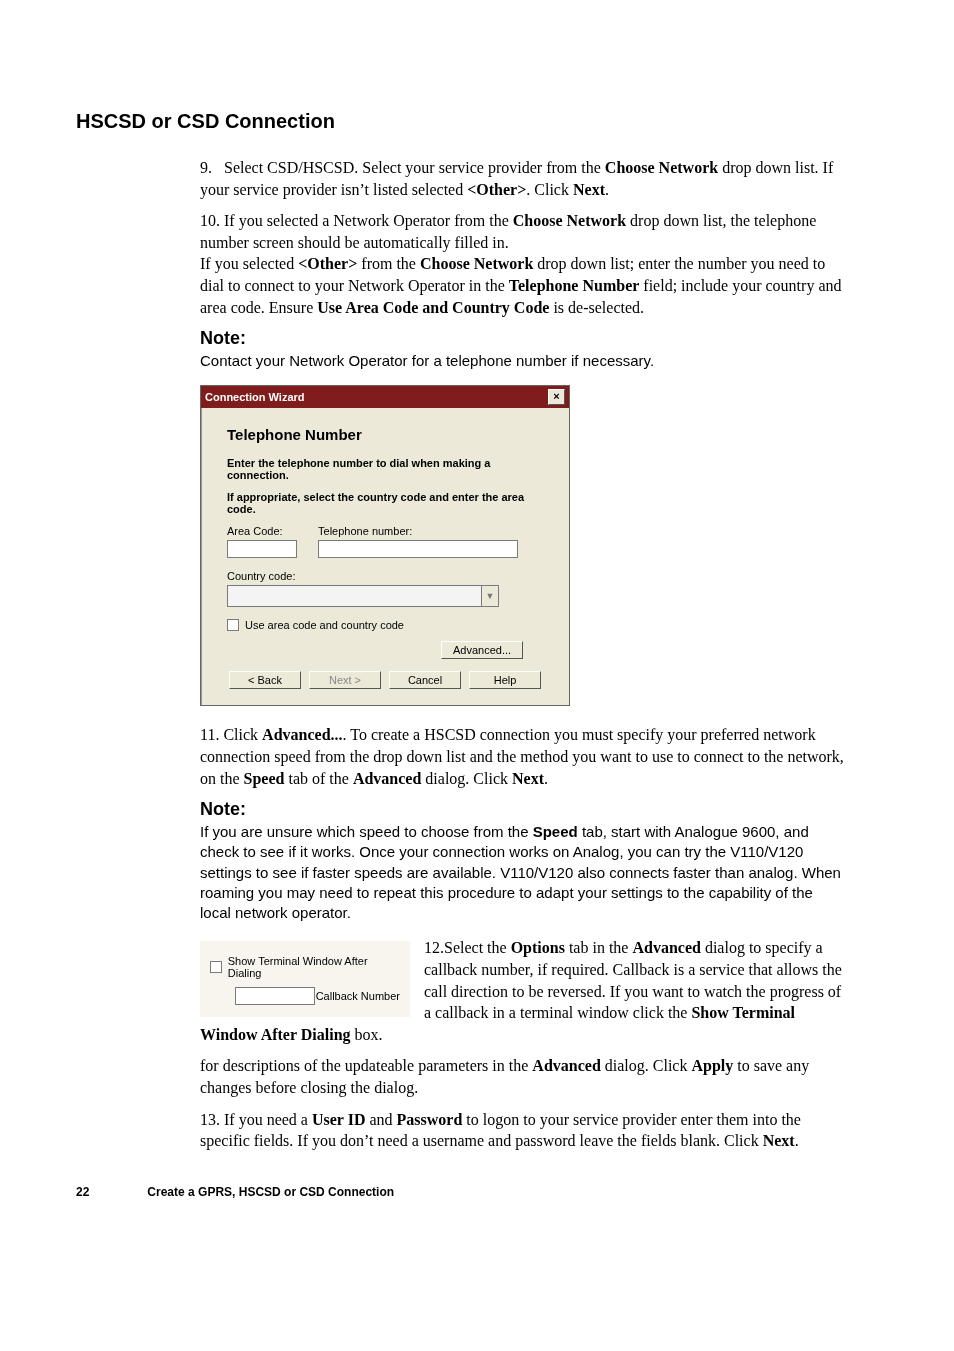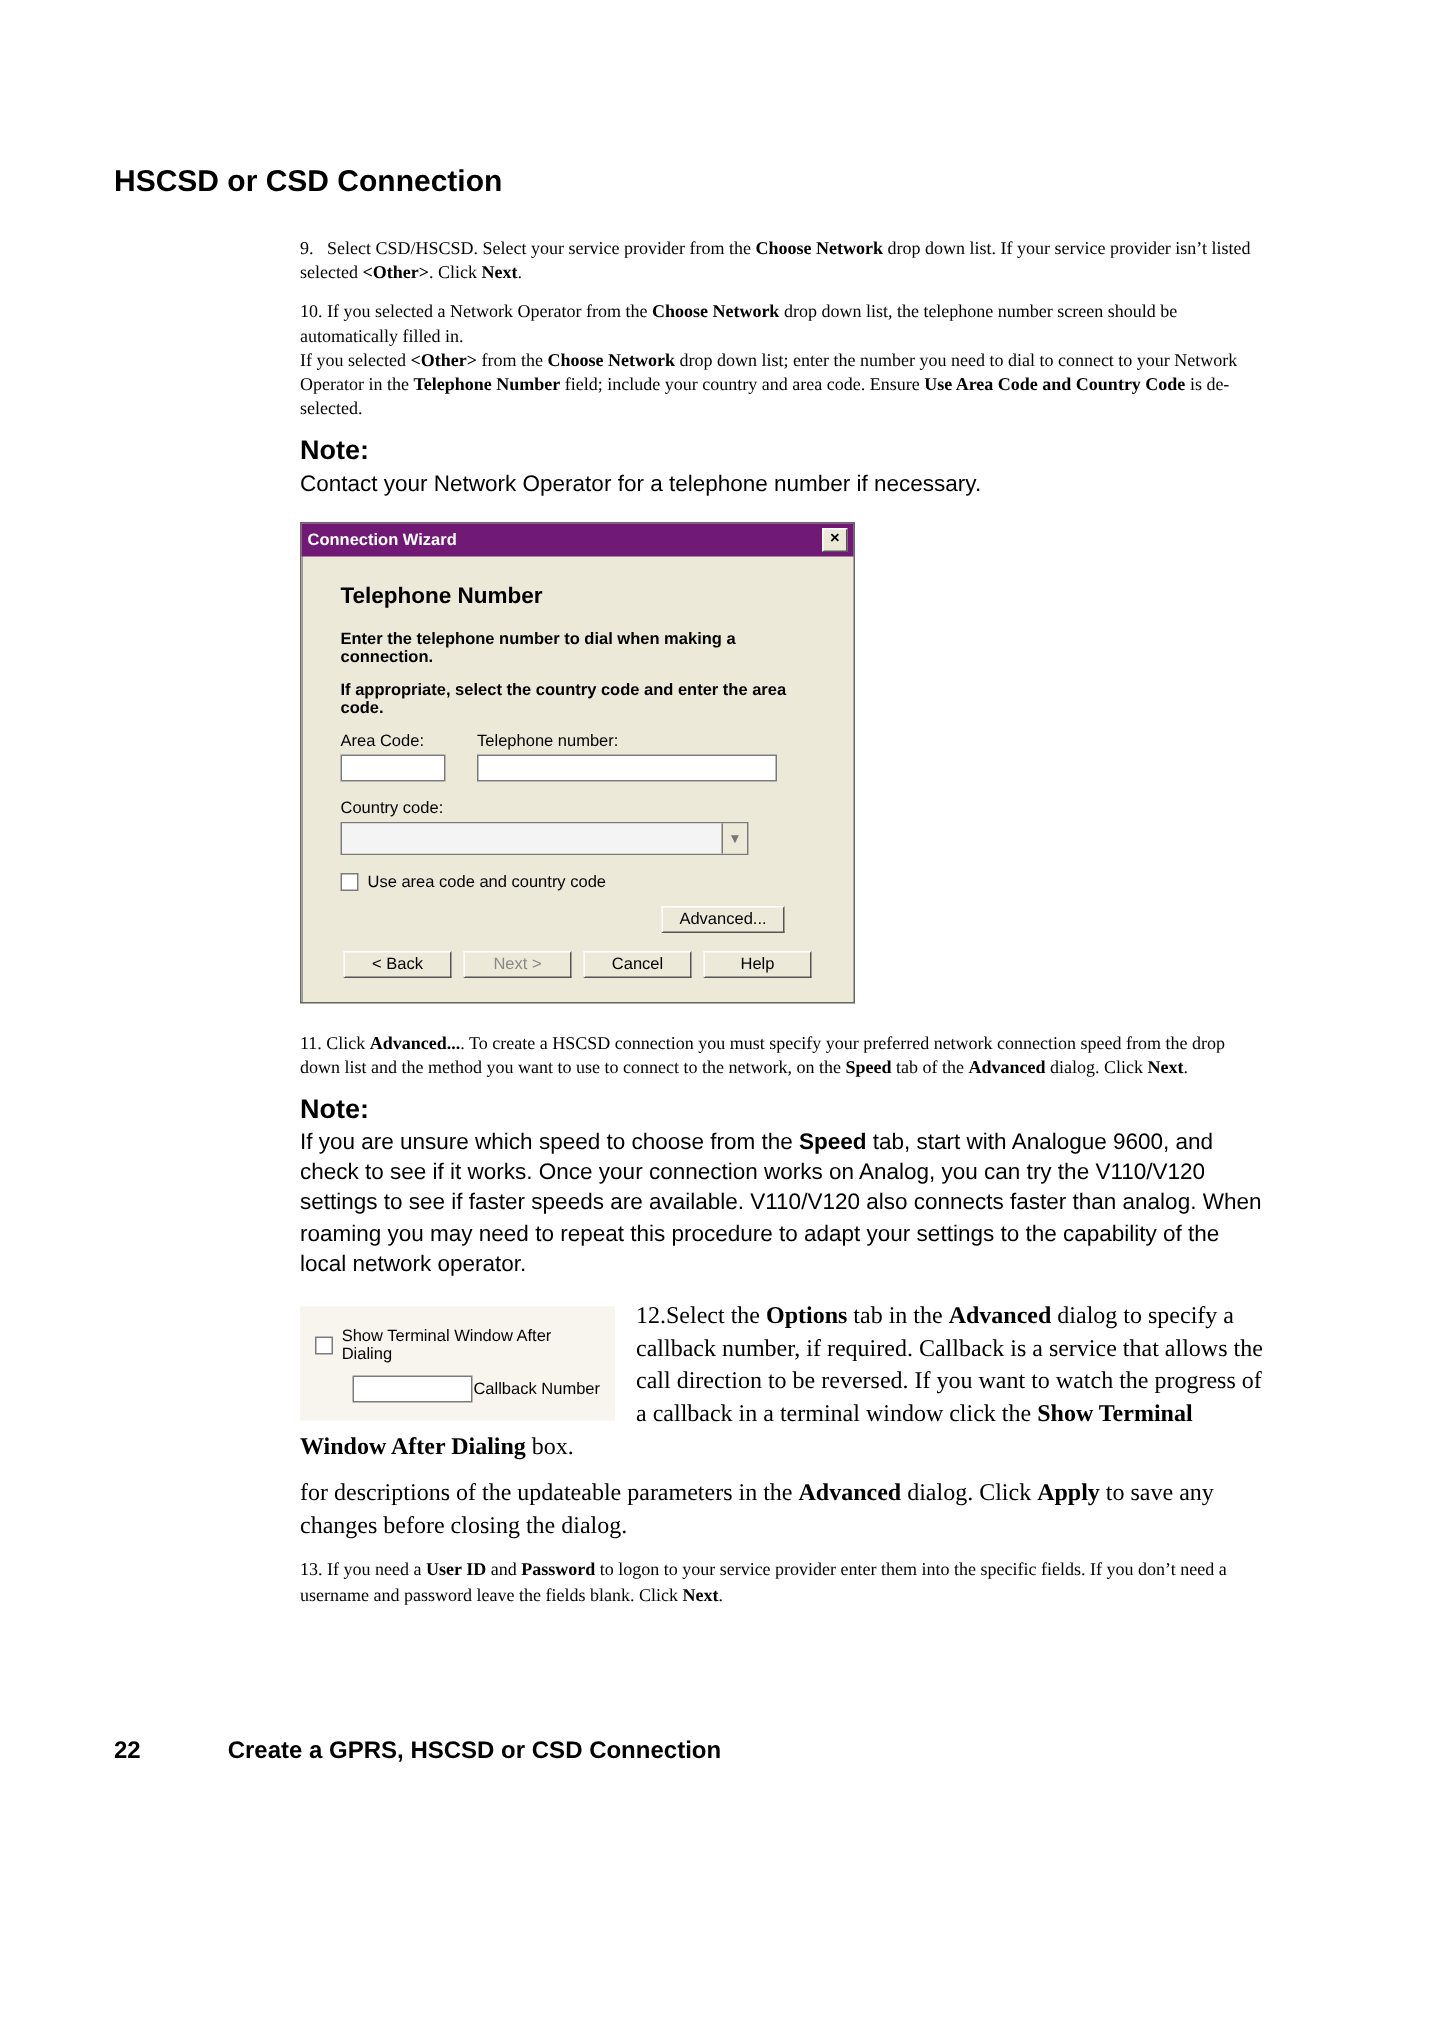--- a/index.html
+++ b/index.html
@@ -21,21 +21,21 @@
   }
   .content-block {
     margin-left: 124px;
   }
   ol.steps {
     margin: 0;
     padding: 0;
     list-style: none;
   }
   ol.steps li {
-    font-size: 12px;
+    font-size: 16px;
     line-height: 1.35;
     margin-bottom: 10px;
     position: relative;
     padding-left: 0;
   }
   .step-num {
     display: inline;
   }
   .note-label {
     font-family: Arial, Helvetica, sans-serif;
@@ -56,21 +56,21 @@
   .dialog {
     width: 368px;
     border: 1px solid #666;
     background: #ece9d8;
     font-family: Tahoma, Arial, sans-serif;
     font-size: 11px;
     margin: 8px 0 18px 0;
     box-shadow: 1px 1px 0 #999 inset;
   }
   .titlebar {
-    background: #701a75;
+    background: #7f1d1d;
     color: #fff;
     display: flex;
     justify-content: space-between;
     align-items: center;
     padding: 3px 4px;
     font-size: 11px;
   }
   .titlebar .title {
     font-weight: bold;
   }
@@ -210,23 +210,23 @@
     width: 80px;
     box-sizing: border-box;
   }
 
   .para {
     font-size: 16px;
     line-height: 1.35;
     margin-bottom: 10px;
   }
   .footer {
-    margin-top: 88px;
+    margin-top: 33px;
     font-family: Arial, Helvetica, sans-serif;
-    font-size: 16px;
+    font-size: 12px;
     font-weight: bold;
   }
   .footer .pagenum {
     display: inline-block;
     margin-right: 58px;
   }
   .clearfix::after { content:""; display:block; clear:both; }
 </style>
 </head>
 <body>

